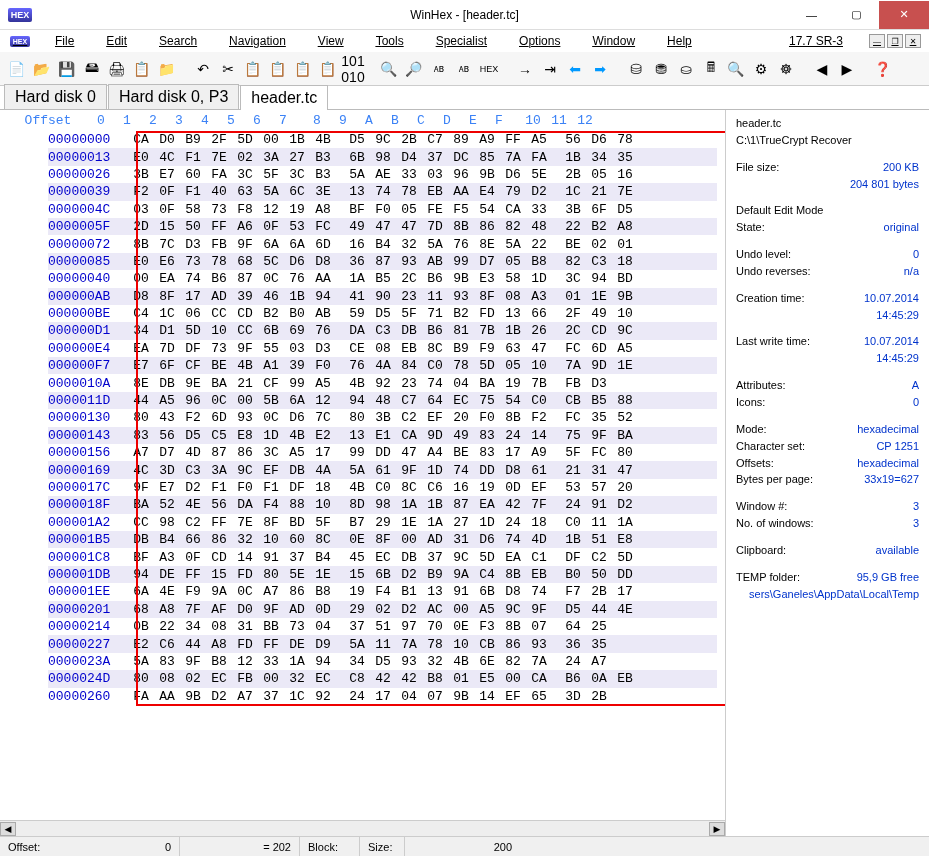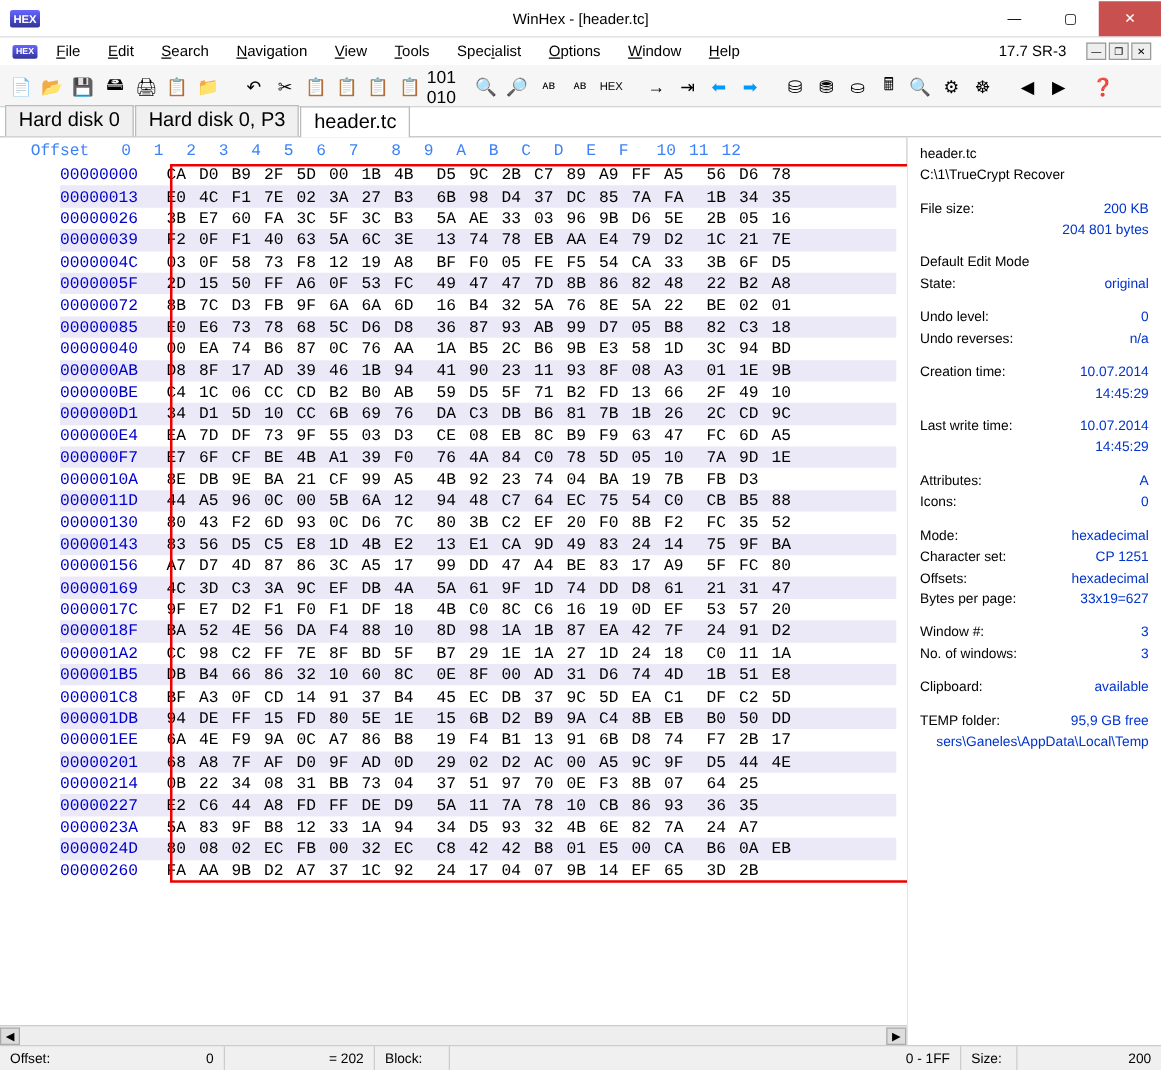--- a/index.html
+++ b/index.html
@@ -4,21 +4,21 @@
 <style>
 * { margin: 0; padding: 0; box-sizing: border-box; }
 body { font-family: 'Segoe UI', Tahoma, sans-serif; font-size: 12px; background: #fff; overflow: hidden; width: 929px; height: 856px; }
 .titlebar { height: 30px; background: #fff; display: flex; align-items: center; position: relative; border-bottom: 1px solid #ddd; }
 .app-icon { width: 28px; height: 28px; margin-left: 6px; display: flex; align-items: center; justify-content: center; }
 .tc { font-size: 9px; font-weight: bold; color: #fff; background: linear-gradient(#66f,#339); padding: 2px 3px; border-radius: 2px; }
 .title-text { position: absolute; left: 50%; transform: translateX(-50%); font-size: 12px; }
 .win-controls { margin-left: auto; display: flex; }
 .win-btn { width: 45px; height: 28px; display: flex; align-items: center; justify-content: center; font-size: 11px; }
 .win-btn.close { background: #c8504f; color: #fff; width: 50px; }
-.menubar { height: 22px; background: #fff; display: flex; align-items: center; padding: 0 4px; gap: 8px; }
+.menubar { height: 22px; background: #fff; display: flex; align-items: center; padding: 0 4px; gap: 18px; text-decoration: underline; }
 .menu-item { padding: 2px 7px; cursor: default; }
 .menu-item u { text-decoration: underline; }
 .version { margin-left: auto; margin-right: 8px; }
 .mdi-btns { display: flex; gap: 2px; margin-right: 4px; }
 .mdi-btn { width: 16px; height: 14px; border: 1px solid #999; font-size: 8px; display: flex; align-items: center; justify-content: center; background: #eee; }
 .toolbar { height: 34px; background: #f6f6f6; border-bottom: 1px solid #ccc; display: flex; align-items: center; padding: 0 6px; gap: 3px; }
 .tb-btn { width: 22px; height: 22px; display: flex; align-items: center; justify-content: center; }
 .tb-sep { width: 8px; }
 .tb-ico { font-size: 14px; }
 .tabs { height: 24px; background: #fff; display: flex; align-items: flex-end; padding: 0 4px; border-bottom: 1px solid #bbb; }
@@ -1129,16 +1129,15 @@
     <div class="info-row">
         <span class="val" style="text-align:right;width:100%">sers\Ganeles\AppData\Local\Temp</span>
       </div>
   </div>
 </div>
 
 <div class="statusbar">
   <div class="status-seg" style="width:180px"><span>Offset:</span>&nbsp;&nbsp;&nbsp;&nbsp;<span style="margin-left:auto">0</span></div>
   <div class="status-seg" style="width:120px;justify-content:flex-end">= 202</div>
   <div class="status-seg" style="width:60px">Block:</div>
-  <div class="status-seg wide" style="justify-content:flex-end">0 - 1FF</div>
   <div class="status-seg" style="width:45px">Size:</div>
   <div class="status-seg" style="width:115px;justify-content:flex-end;border-right:none">200</div>
 </div>
 
 </body></html>

